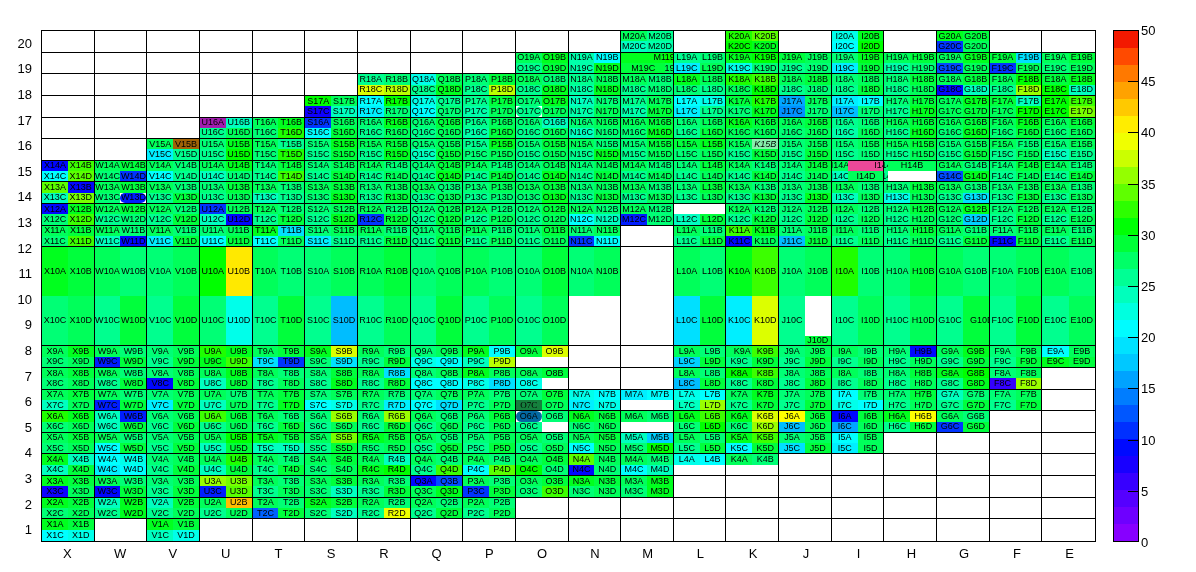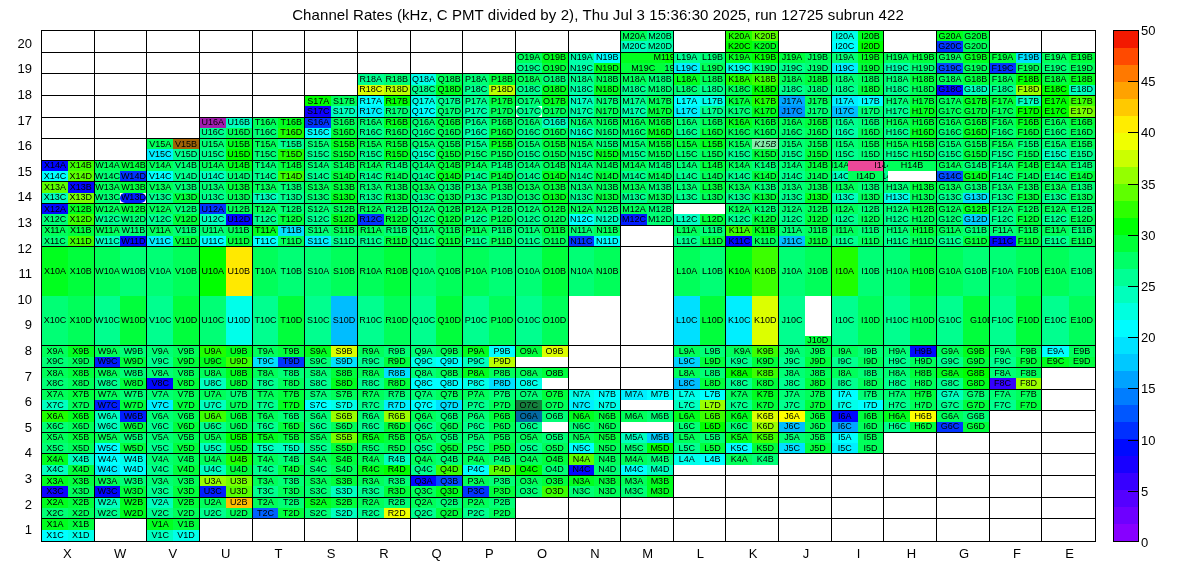--- a/index.html
+++ b/index.html
@@ -68,21 +68,20 @@
   }
   .cbtickmark{
     position:absolute;left:1128px;width:11px;height:1px;background:#000;
   }
 </style>
 </head>
 <body>
 
 <div id="root">
 
-  <div id="title">Channel Rates (kHz, C PMT divided by 2), Thu Jul  3 15:36:30 2025, run 12725 subrun 422</div>
 
   <div id="plot">
     <div id="grid">
         <div class="cell">
           <div class="sub empty"></div>
           <div class="sub empty"></div>
           <div class="sub empty"></div>
           <div class="sub empty"></div>
         </div>
         <div class="cell">
@@ -1689,21 +1688,21 @@
         </div>
         <div class="cell">
           <div class="sub" title="P7A: 28 kHz" style="background: rgb(0, 255, 90); color: rgb(0, 0, 0);">P7A</div>
           <div class="sub" title="P7B: 27 kHz" style="background: rgb(0, 255, 117); color: rgb(0, 0, 0);">P7B</div>
           <div class="sub" title="P7C: 26 kHz" style="background: rgb(0, 255, 143); color: rgb(0, 0, 0);">P7C</div>
           <div class="sub" title="P7D: 28 kHz" style="background: rgb(0, 255, 90); color: rgb(0, 0, 0);">P7D</div>
         </div>
         <div class="cell">
           <div class="sub" title="O7A: 27 kHz" style="background: rgb(0, 255, 117); color: rgb(0, 0, 0);">O7A</div>
           <div class="sub" title="O7B: 29 kHz" style="background: rgb(0, 255, 60); color: rgb(0, 0, 0);">O7B</div>
-          <div class="sub" title="O7C: 26 kHz" style="background: #15803d; color: rgb(0, 0, 0);">O7C</div>
+          <div class="sub" title="O7C: 26 kHz" style="background: #15803d; color: rgb(0, 0, 0); font-family: Liberation Serif, serif;">O7C</div>
           <div class="sub" title="O7D: 28 kHz" style="background: rgb(0, 255, 90); color: rgb(0, 0, 0);">O7D</div>
         </div>
         <div class="cell">
           <div class="sub" title="N7A: 22 kHz" style="background: rgb(0, 255, 234); color: rgb(0, 0, 0);">N7A</div>
           <div class="sub" title="N7B: 21 kHz" style="background: rgb(0, 255, 255); color: rgb(0, 0, 0);">N7B</div>
           <div class="sub" title="N7C: 20 kHz" style="background: rgb(0, 239, 255); color: rgb(0, 0, 0);">N7C</div>
           <div class="sub" title="N7D: 22 kHz" style="background: rgb(0, 255, 234); color: rgb(0, 0, 0);">N7D</div>
         </div>
         <div class="cell">
           <div class="sub" title="M7A: 20 kHz" style="background: rgb(0, 239, 255); color: rgb(0, 0, 0);">M7A</div>
@@ -1807,21 +1806,21 @@
           <div class="sub" title="Q6C: 26 kHz" style="background: rgb(0, 255, 143); color: rgb(0, 0, 0);">Q6C</div>
           <div class="sub" title="Q6D: 28 kHz" style="background: rgb(0, 255, 90); color: rgb(0, 0, 0);">Q6D</div>
         </div>
         <div class="cell">
           <div class="sub" title="P6A: 27 kHz" style="background: rgb(0, 255, 117); color: rgb(0, 0, 0);">P6A</div>
           <div class="sub" title="P6B: 29 kHz" style="background: rgb(0, 255, 60); color: rgb(0, 0, 0);">P6B</div>
           <div class="sub" title="P6C: 26 kHz" style="background: rgb(0, 255, 143); color: rgb(0, 0, 0);">P6C</div>
           <div class="sub" title="P6D: 28 kHz" style="background: rgb(0, 255, 90); color: rgb(0, 0, 0);">P6D</div>
         </div>
         <div class="cell">
-          <div class="sub" title="O6A: 28 kHz" style="background: #0369a1; color: rgb(0, 0, 0);">O6A</div>
+          <div class="sub" title="O6A: 28 kHz" style="background: #0369a1; color: rgb(0, 0, 0); border-radius: 6px;">O6A</div>
           <div class="sub" title="O6B: 27 kHz" style="background: rgb(0, 255, 117); color: rgb(0, 0, 0);">O6B</div>
           <div class="sub" title="O6C: 26 kHz" style="background: rgb(0, 255, 143); color: rgb(0, 0, 0);">O6C</div>
           <div class="sub empty"></div>
         </div>
         <div class="cell">
           <div class="sub" title="N6A: 30 kHz" style="background: rgb(0, 255, 30); color: rgb(0, 0, 0);">N6A</div>
           <div class="sub" title="N6B: 29 kHz" style="background: rgb(0, 255, 60); color: rgb(0, 0, 0);">N6B</div>
           <div class="sub" title="N6C: 27 kHz" style="background: rgb(0, 255, 117); color: rgb(0, 0, 0);">N6C</div>
           <div class="sub" title="N6D: 28 kHz" style="background: rgb(0, 255, 90); color: rgb(0, 0, 0);">N6D</div>
         </div>

